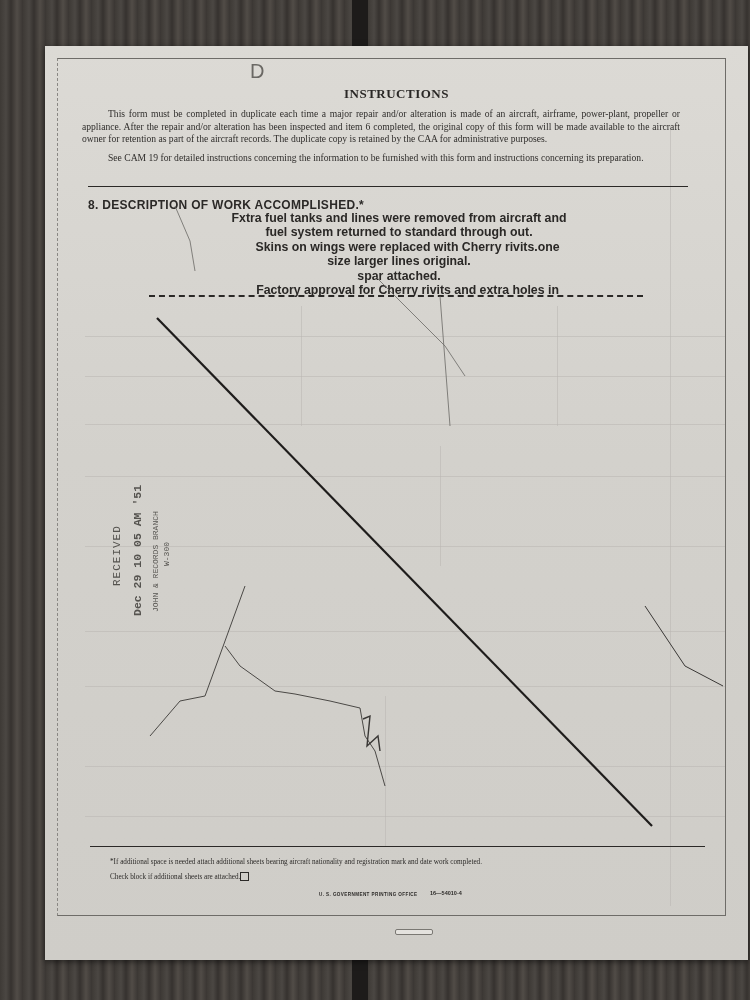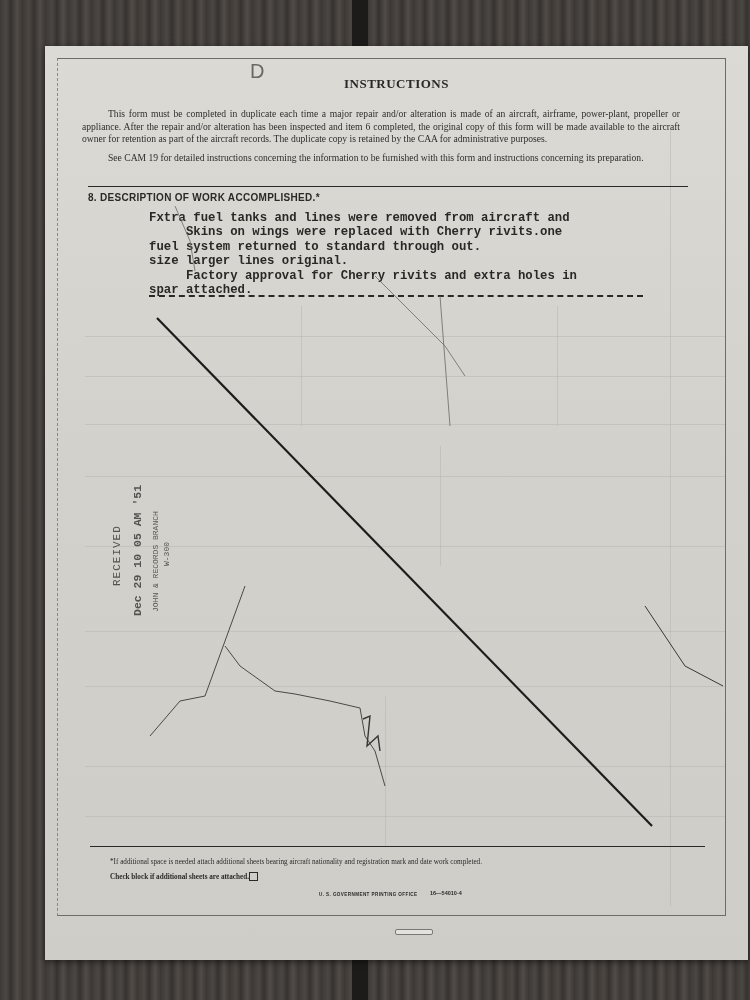--- a/index.html
+++ b/index.html
@@ -5,37 +5,37 @@
   html,body{margin:0;padding:0;}
   body{width:750px;height:1000px;overflow:hidden;position:relative;
     background:repeating-linear-gradient(90deg,#3e3a36 0px,#4b4743 6px,#36322f 11px,#514c47 17px,#3a3633 23px);
     font-family:"Liberation Serif",serif;}
   .gap{position:absolute;top:0;width:16px;height:1000px;background:#1d1b1a;}
   .paper{position:absolute;left:45px;top:46px;width:703px;height:914px;
     background:linear-gradient(180deg,#dcdad5 0%,#d3d1cc 45%,#cfcdc8 100%);
     box-shadow:0 2px 6px rgba(0,0,0,.5);}
   .frame{position:absolute;left:12px;top:12px;width:667px;height:856px;
     border:1px solid #6e6c68;border-left:1px dashed #8a8884;}
-  .title{position:absolute;left:0;width:100%;top:30px;text-align:center;
+  .title{position:absolute;left:0;width:100%;top:40px;text-align:center;
     font-family:"Liberation Serif",serif;font-weight:bold;font-size:13px;letter-spacing:.5px;color:#2a2826;}
   .instr{position:absolute;left:37px;top:62px;width:598px;font-size:9.6px;line-height:12.5px;color:#2f2d2b;text-align:justify;}
   .instr p{margin:0 0 6px 0;text-indent:26px;}
   .rule{position:absolute;left:43px;width:600px;height:0;border-top:1.5px solid #2b2927;}
-  .sec-label{position:absolute;left:43px;top:146px;font-family:"Liberation Sans",sans-serif;
-    font-size:10px;font-weight:bold;letter-spacing:.3px;color:#2b2927;}
+  .sec-label{position:absolute;left:43px;top:152px;font-family:"Liberation Sans",sans-serif;
+    font-size:12px;font-weight:bold;letter-spacing:.3px;color:#2b2927;}
   .typed{position:absolute;left:104px;top:165px;width:500px;
-    font-family:Liberation Mono, monospace;font-size:12.3px;line-height:14.4px;color:#2a2826;font-weight:bold;white-space:pre;}
+    font-family:Liberation Sans, sans-serif;font-size:12.3px;line-height:14.4px;color:#2a2826;font-weight:bold;white-space:pre;text-align:center;}
   .dashes{position:absolute;left:104px;top:249px;width:494px;border-top:2px dashed #2a2826;}
   .ghost{position:absolute;background:#b9b7b2;opacity:.55;}
   svg.marks{position:absolute;left:0;top:0;}
   .stamp{position:absolute;left:58px;top:430px;width:110px;height:170px;}
   .stamp span{position:absolute;transform-origin:left top;transform:rotate(-90deg);
     font-family:"Liberation Mono",monospace;color:#55534f;white-space:nowrap;}
   .footnote{position:absolute;left:65px;top:812px;font-size:7.2px;font-weight:normal;color:#2c2a28;}
-  .check{position:absolute;left:65px;top:826px;font-size:7.2px;font-weight:bold;color:#2c2a28;display:flex;align-items:center;}
+  .check{position:absolute;left:65px;top:826px;font-size:7.2px;font-weight:normal;color:#2c2a28;display:flex;align-items:center;}
   .checkbox{width:7px;height:7px;border:1px solid #2c2a28;display:inline-block;}
   .gpo{position:absolute;left:274px;top:846px;font-family:"Liberation Sans",sans-serif;font-size:4.6px;font-weight:bold;letter-spacing:.4px;color:#2c2a28;}
   .formno{position:absolute;left:385px;top:844px;font-family:"Liberation Sans",sans-serif;font-size:5.5px;font-weight:bold;color:#2c2a28;}
   .staple{position:absolute;left:350px;top:883px;width:36px;height:4px;border:1px solid #7a7873;border-radius:2px;background:#e4e2de;}
   .handmark{position:absolute;font-family:"Liberation Sans",sans-serif;color:#4b4946;}
 </style>
 </head>
 <body>
 
 <div class="gap" style="left:352px;"></div>
@@ -63,21 +63,21 @@
   <div class="title">INSTRUCTIONS</div>
 
   <div class="instr">
     <p>This form must be completed in duplicate each time a major repair and/or alteration is made of an aircraft, airframe, power-plant, propeller or appliance.   After the repair and/or alteration has been inspected and item 6 completed, the original copy of this form will be made available to the aircraft owner for retention as part of the aircraft records.   The duplicate copy is retained by the CAA for administrative purposes.</p>
     <p>See CAM 19 for detailed instructions concerning the information to be furnished with this form and instructions concerning its preparation.</p>
   </div>
 
   <div class="rule" style="top:140px;"></div>
   <div class="sec-label">8. DESCRIPTION OF WORK ACCOMPLISHED.*</div>
 
-  <div class="typed"><div>Fxtra fuel tanks and lines were removed from aircraft and</div><div>     Skins on wings were replaced with Cherry rivits.one</div><div>fuel system returned to standard through out.</div><div>size larger lines original.</div><div>     Factory approval for Cherry rivits and extra holes in</div><div>spar attached.</div></div>
+  <div class="typed"><div>Fxtra fuel tanks and lines were removed from aircraft and</div><div>fuel system returned to standard through out.</div><div>     Skins on wings were replaced with Cherry rivits.one</div><div>size larger lines original.</div><div>spar attached.</div><div>     Factory approval for Cherry rivits and extra holes in</div></div>
   <div class="dashes"></div>
 
   <svg class="marks" width="703" height="914">
     <line x1="112" y1="272" x2="607" y2="780" stroke="#1e1c1b" stroke-width="2.2"></line>
     <path d="M130 160 L145 195 L150 225" stroke="#6a6865" stroke-width="0.8" fill="none"></path>
     <path d="M330 230 L400 300 L420 330 M395 250 L405 380" stroke="#6a6865" stroke-width="0.8" fill="none"></path>
     <path d="M105 690 L135 655 L160 650 L180 595 L200 540 M180 600 L195 620 L230 645 L250 648 L285 655 L315 662 L320 690 L330 705 L340 740" stroke="#4b4946" stroke-width="1" fill="none"></path>
     <path d="M318 673 L325 670 L322 700 L333 690 L335 705" stroke="#3a3836" stroke-width="1.4" fill="none"></path>
     <path d="M600 560 L620 590 L640 620 L678 640" stroke="#3a3836" stroke-width="1" fill="none"></path>
   </svg>

